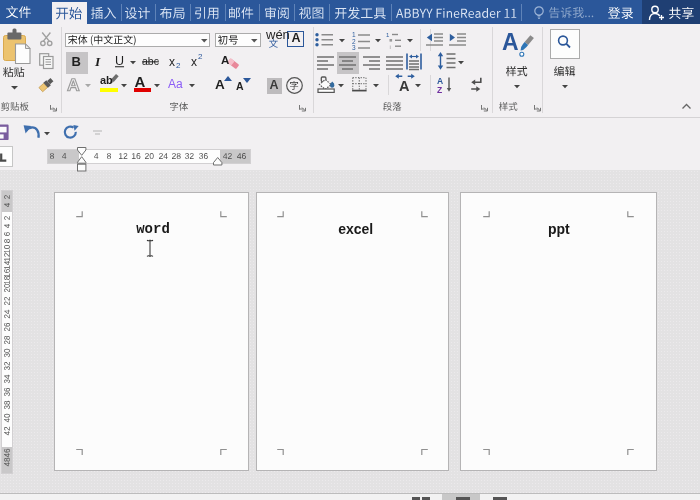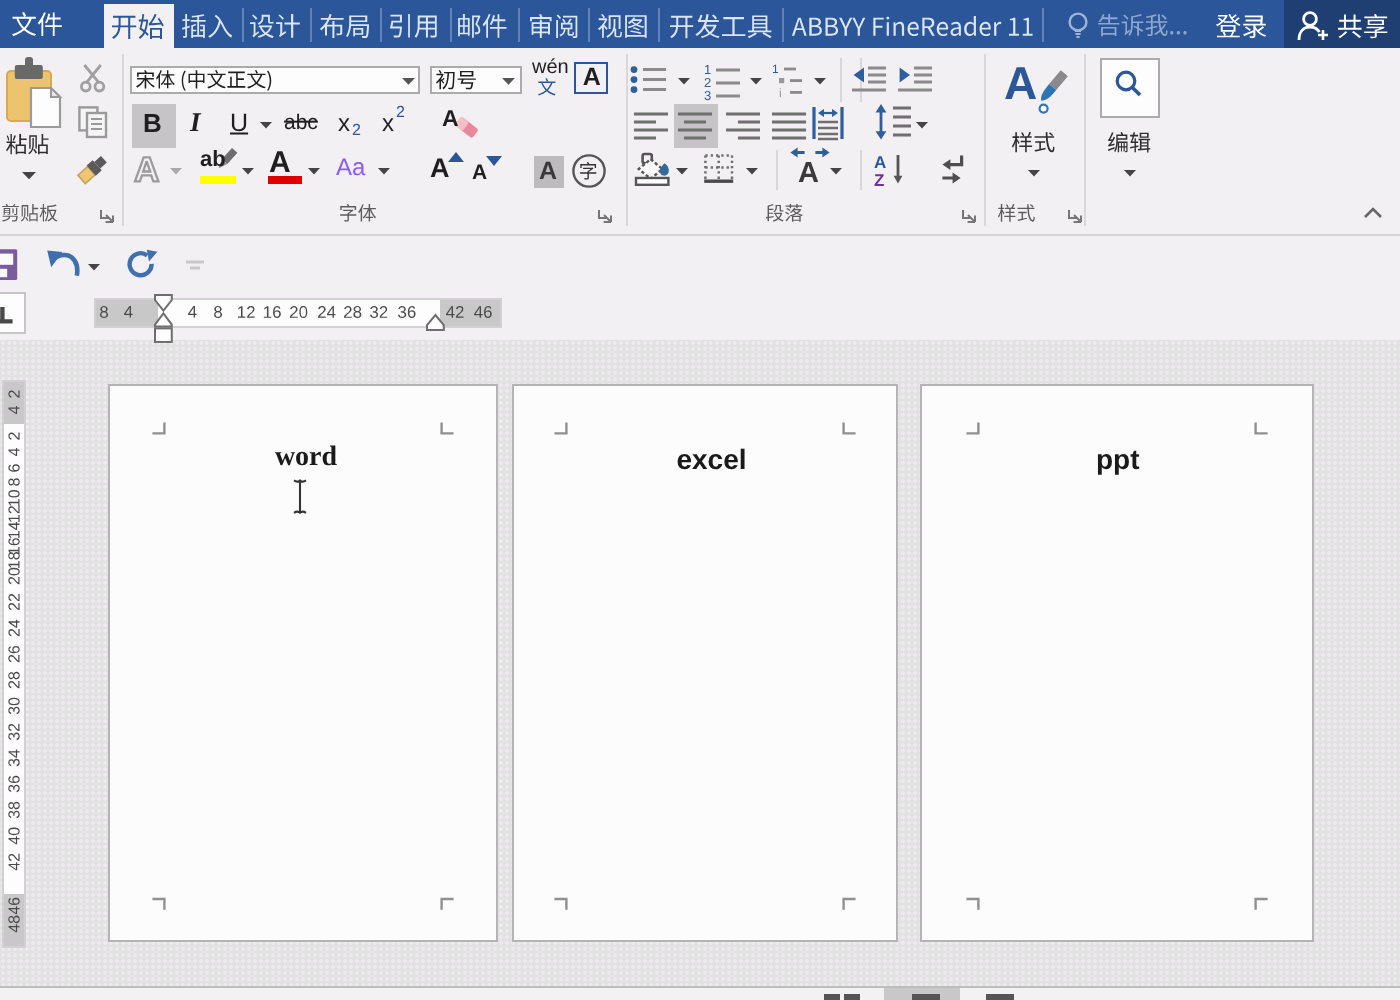--- a/index.html
+++ b/index.html
@@ -115,21 +115,21 @@
 <svg style="position:absolute;left:200.75px;top:38.699999999999996px;z-index:2;overflow:visible" width="6.5" height="3.4" viewBox="0 0 6.5 3.4">
     <path d="M0 0 L6.5 0 L3.25 3.4 Z" fill="#555"></path>
   </svg>
 <div style="position:absolute;left:214.5px;top:33px;width:46.5px;height:14px;background:#fdfdfd;z-index:2;border:1px solid #ababab;box-sizing:border-box;"></div>
 <svg style="position:absolute;left:218.0px;top:35.2px;overflow:visible;z-index:6" width="21.9" height="11.7" viewBox="0.37 -8.82 21.93 11.67">
     <path d="M1.7 -8.5C2.0 -8.0 2.4 -7.4 2.6 -7.0L3.2 -7.4C3.0 -7.8 2.6 -8.4 2.3 -8.8ZM4.4 -7.9V-7.2H6.1C6.0 -3.7 5.5 -1.2 3.6 0.2C3.8 0.4 4.1 0.7 4.2 0.9C6.2 -0.8 6.7 -3.4 6.9 -7.2H8.9C8.8 -2.3 8.6 -0.5 8.3 -0.1C8.2 0.0 8.0 0.0 7.9 0.0C7.6 0.0 7.0 0.0 6.4 -0.0C6.5 0.2 6.6 0.5 6.6 0.7C7.2 0.8 7.8 0.8 8.2 0.8C8.5 0.7 8.8 0.6 9.0 0.3C9.4 -0.2 9.5 -2.1 9.7 -7.5C9.7 -7.6 9.7 -7.9 9.7 -7.9ZM0.6 -7.0V-6.2H3.2C2.6 -4.9 1.4 -3.5 0.4 -2.7C0.5 -2.6 0.7 -2.2 0.8 -2.0C1.2 -2.3 1.7 -2.8 2.1 -3.3V0.8H2.9V-3.4C3.3 -2.9 3.8 -2.3 4.0 -1.9L4.5 -2.6C4.3 -2.7 4.0 -3.1 3.6 -3.5C3.9 -3.8 4.3 -4.1 4.7 -4.5L4.1 -4.9C3.9 -4.6 3.6 -4.2 3.3 -3.9L2.9 -4.3V-4.3C3.4 -5.0 3.9 -5.9 4.2 -6.7L3.7 -7.0L3.6 -7.0Z M13.2 -7.7H18.2V-6.3H13.2ZM12.4 -8.4V-5.6H19.1V-8.4ZM11.2 -4.6V-3.9H13.3C13.1 -3.2 12.9 -2.5 12.6 -2.0H18.1C17.9 -0.8 17.7 -0.2 17.5 0.0C17.3 0.1 17.2 0.1 17.0 0.1C16.7 0.1 15.9 0.1 15.2 0.0C15.3 0.2 15.4 0.5 15.4 0.8C16.2 0.8 16.9 0.8 17.2 0.8C17.6 0.8 17.9 0.7 18.1 0.5C18.5 0.2 18.8 -0.6 19.0 -2.4C19.0 -2.5 19.1 -2.7 19.1 -2.7H13.8L14.2 -3.9H20.3V-4.6Z" fill="#1f1f1f"></path>
   </svg>
 <svg style="position:absolute;left:251.25px;top:38.699999999999996px;z-index:2;overflow:visible" width="6.5" height="3.4" viewBox="0 0 6.5 3.4">
     <path d="M0 0 L6.5 0 L3.25 3.4 Z" fill="#555"></path>
   </svg>
-<div style="position:absolute;left:266px;top:35px;transform:translateY(-54%);font-family:'Liberation Sans',sans-serif;font-size:10px;font-weight:normal;color:#1f1f1f;letter-spacing:0;white-space:nowrap;z-index:3;line-height:1;">wén</div>
+<div style="position:absolute;left:266px;top:35px;transform:translateY(-54%);font-family:'Liberation Sans',sans-serif;font-size:13px;font-weight:normal;color:#1f1f1f;letter-spacing:0;white-space:nowrap;z-index:3;line-height:1;">wén</div>
 <svg style="position:absolute;left:268.6px;top:38.6px;overflow:visible;z-index:6" width="10.8" height="10.8" viewBox="0.34 -8.05 10.84 10.79">
     <path d="M4.0 -7.8C4.3 -7.4 4.6 -6.7 4.7 -6.3L5.5 -6.6C5.4 -7.0 5.0 -7.6 4.8 -8.0ZM0.5 -6.3V-5.6H2.0C2.5 -4.2 3.3 -2.9 4.2 -1.9C3.2 -1.0 1.9 -0.4 0.3 0.1C0.5 0.2 0.7 0.6 0.8 0.7C2.4 0.2 3.7 -0.5 4.8 -1.4C5.8 -0.4 7.1 0.3 8.7 0.7C8.8 0.5 9.0 0.2 9.2 0.0C7.7 -0.3 6.4 -1.0 5.3 -1.9C6.3 -2.9 7.0 -4.1 7.6 -5.6H9.1V-6.3ZM4.8 -2.4C3.9 -3.3 3.2 -4.4 2.7 -5.6H6.8C6.3 -4.3 5.6 -3.3 4.8 -2.4Z" fill="#2b579a"></path>
   </svg>
 <div style="position:absolute;left:287px;top:30.5px;width:17px;height:16.5px;background:transparent;z-index:2;border:1px solid #2b579a;box-sizing:border-box;"></div>
 <div style="position:absolute;left:291.4px;top:38.7px;transform:translateY(-54%);font-family:'Liberation Sans',sans-serif;font-size:12.5px;font-weight:bold;color:#1f1f1f;letter-spacing:0;white-space:nowrap;z-index:3;line-height:1;">A</div>
 <div style="position:absolute;left:65.5px;top:51.5px;width:22.5px;height:22px;background:#c6c4c6;z-index:1;"></div>
 <div style="position:absolute;left:71.5px;top:62.3px;transform:translateY(-54%);font-family:'Liberation Sans',sans-serif;font-size:13px;font-weight:bold;color:#1f1f1f;letter-spacing:0;white-space:nowrap;z-index:3;line-height:1;">B</div>
 <div style="position:absolute;left:95px;top:62.3px;transform:translateY(-54%);font-family:'Liberation Serif',serif;font-size:13.5px;font-weight:bold;color:#1f1f1f;letter-spacing:0;white-space:nowrap;z-index:3;line-height:1;"><i>I</i></div>
 <div style="position:absolute;left:115px;top:62px;transform:translateY(-54%);font-family:'Liberation Sans',sans-serif;font-size:12.5px;font-weight:normal;color:#1f1f1f;letter-spacing:0;white-space:nowrap;z-index:3;line-height:1;"><u>U</u></div>
 <svg style="position:absolute;left:129.5px;top:61.199999999999996px;z-index:2;overflow:visible" width="6" height="3.2" viewBox="0 0 6 3.2">
@@ -552,21 +552,21 @@
       <path d="M3.4 -1.2V0.0H2.8V-1.2H0.2V-1.8L2.7 -5.5H3.4V-1.8H4.2V-1.2ZM2.8 -4.7Q2.8 -4.7 2.7 -4.5Q2.6 -4.3 2.5 -4.2L1.1 -2.2L0.9 -1.9L0.8 -1.8H2.8Z M8.6 -1.5Q8.6 -0.8 8.1 -0.3Q7.6 0.1 6.7 0.1Q5.8 0.1 5.3 -0.3Q4.8 -0.8 4.8 -1.5Q4.8 -2.1 5.1 -2.4Q5.4 -2.8 5.9 -2.9V-2.9Q5.4 -3.0 5.2 -3.4Q4.9 -3.7 4.9 -4.2Q4.9 -4.8 5.4 -5.2Q5.9 -5.6 6.7 -5.6Q7.5 -5.6 7.9 -5.2Q8.4 -4.8 8.4 -4.2Q8.4 -3.7 8.2 -3.3Q7.9 -3.0 7.4 -2.9V-2.9Q8.0 -2.8 8.3 -2.4Q8.6 -2.1 8.6 -1.5ZM7.7 -4.1Q7.7 -5.1 6.7 -5.1Q6.2 -5.1 5.9 -4.8Q5.6 -4.6 5.6 -4.1Q5.6 -3.7 5.9 -3.4Q6.2 -3.2 6.7 -3.2Q7.2 -3.2 7.4 -3.4Q7.7 -3.6 7.7 -4.1ZM7.8 -1.6Q7.8 -2.1 7.5 -2.4Q7.2 -2.6 6.7 -2.6Q6.1 -2.6 5.8 -2.4Q5.5 -2.1 5.5 -1.6Q5.5 -0.4 6.7 -0.4Q7.3 -0.4 7.5 -0.7Q7.8 -1.0 7.8 -1.6Z" fill="#4a4a4a"></path>
     </g>
   </svg>
 <div style="position:absolute;left:54px;top:191.5px;width:195px;height:279.5px;background:#fcfcfc;z-index:2;border:1px solid #b5b4b5;box-sizing:border-box;"></div>
 <svg style="position:absolute;left:54px;top:191.5px;z-index:3;overflow:visible" width="195" height="280" viewBox="0 0 195 280">
     <path d="M28.2 19.3 V24.7 H22.2" fill="none" stroke="#909090" stroke-width="1.2"></path>
     <path d="M166.8 19.3 V24.7 H172.8" fill="none" stroke="#909090" stroke-width="1.2"></path>
     <path d="M28.2 262.9 V257.5 H22.2" fill="none" stroke="#909090" stroke-width="1.2"></path>
     <path d="M166.8 262.9 V257.5 H172.8" fill="none" stroke="#909090" stroke-width="1.2"></path>
   </svg>
-<div style="position:absolute;left:55.5px;top:230px;transform:translateY(-54%);font-family:Liberation Serif, serif;font-size:14px;font-weight:bold;color:#1a1a1a;letter-spacing:0;white-space:nowrap;z-index:4;line-height:1;width:195px;text-align:center;">word</div>
+<div style="position:absolute;left:55.5px;top:230px;transform:translateY(-54%);font-family:Liberation Mono, monospace;font-size:14px;font-weight:bold;color:#1a1a1a;letter-spacing:0;white-space:nowrap;z-index:4;line-height:1;width:195px;text-align:center;">word</div>
 <div style="position:absolute;left:255.5px;top:191.5px;width:193px;height:279.5px;background:#fcfcfc;z-index:2;border:1px solid #b5b4b5;box-sizing:border-box;"></div>
 <svg style="position:absolute;left:255.5px;top:191.5px;z-index:3;overflow:visible" width="193" height="280" viewBox="0 0 193 280">
     <path d="M27.2 19.3 V24.7 H21.2" fill="none" stroke="#909090" stroke-width="1.2"></path>
     <path d="M165.8 19.3 V24.7 H171.8" fill="none" stroke="#909090" stroke-width="1.2"></path>
     <path d="M27.2 262.9 V257.5 H21.2" fill="none" stroke="#909090" stroke-width="1.2"></path>
     <path d="M165.8 262.9 V257.5 H171.8" fill="none" stroke="#909090" stroke-width="1.2"></path>
   </svg>
 <div style="position:absolute;left:259.25px;top:230px;transform:translateY(-54%);font-family:'Liberation Sans',sans-serif;font-size:14px;font-weight:bold;color:#1a1a1a;letter-spacing:0;white-space:nowrap;z-index:4;line-height:1;width:193px;text-align:center;">excel</div>
 <div style="position:absolute;left:460px;top:191.5px;width:197px;height:279.5px;background:#fcfcfc;z-index:2;border:1px solid #b5b4b5;box-sizing:border-box;"></div>
 <svg style="position:absolute;left:460px;top:191.5px;z-index:3;overflow:visible" width="197" height="280" viewBox="0 0 197 280">

